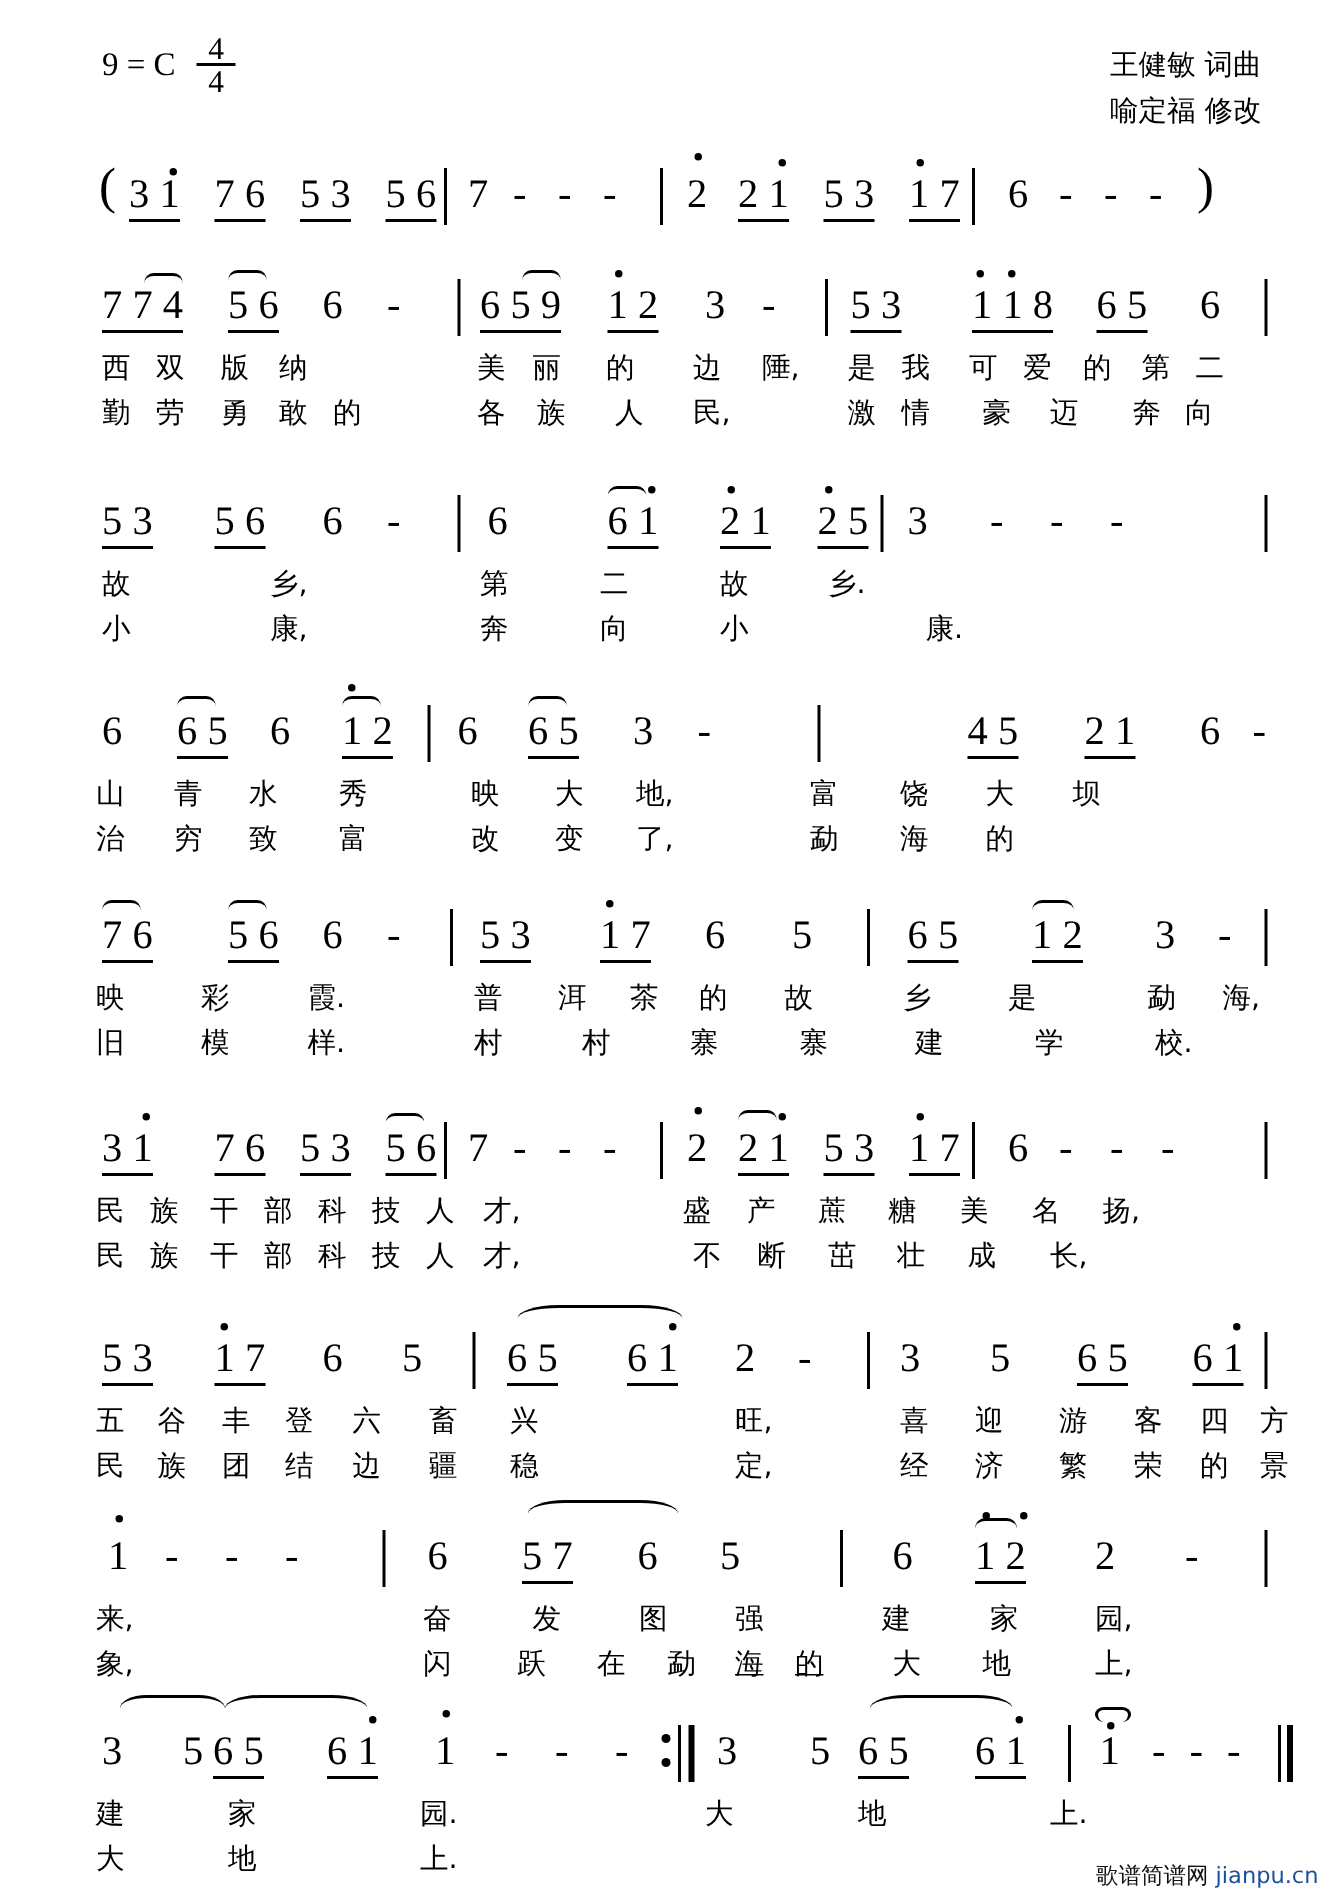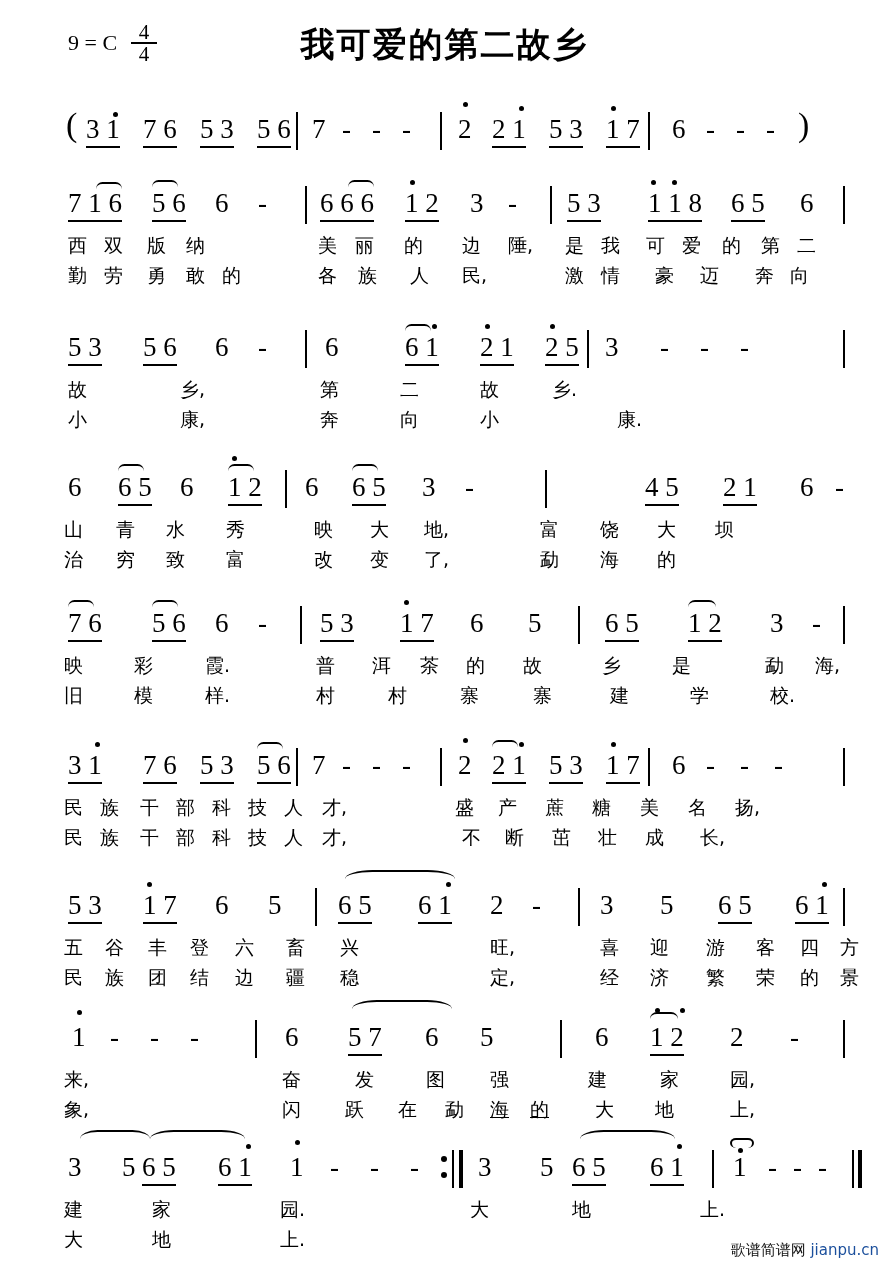--- a/index.html
+++ b/index.html
@@ -51,21 +51,24 @@
 </head>
 <body>
 
 <div class="sheet">
 
   <div class="key-sig">9 = C</div>
   <div class="meter">
     <span class="num">4</span>
     <span class="den">4</span>
   </div>
-  <div class="title">我可爱的第二故乡</div>
+  <div class="credits">
+    <div><span>王健敏 词曲</span></div>
+    <div><span>喻定福 修改</span></div>
+  </div>
 
   <div class="sys" style="top:104px;">
     <div class="notes">
       <span class="paren" style="left:66px;top:6px;">(</span>
       <span class="n u1" style="left:86px;top:12px;">3 1</span>
       <span class="dotup" style="left:113px;top:8px;"></span>
       <span class="n u1" style="left:143px;top:12px;">7 6</span>
       <span class="n u1" style="left:200px;top:12px;">5 3</span>
       <span class="n u1" style="left:257px;top:12px;">5 6</span>
       <span class="bar" style="left:296px;top:8px;"></span>
@@ -85,28 +88,28 @@
       <span class="n" style="left:672px;top:12px;">6</span>
       <span class="dash" style="left:706px;top:12px;">-</span>
       <span class="dash" style="left:736px;top:12px;">-</span>
       <span class="dash" style="left:766px;top:12px;">-</span>
       <span class="paren" style="left:798px;top:6px;">)</span>
     </div>
   </div>
 
   <div class="sys" style="top:178px;">
     <div class="notes">
-      <span class="n u1" style="left:68px;top:12px;">7 1 6</span>
+      <span class="n u1" style="left:68px;top:12px;">7 7 4</span>
       <span class="slur" style="left:96px;top:4px;width:26px;"></span>
       <span class="n u1" style="left:152px;top:12px;">5 6</span>
       <span class="slur" style="left:152px;top:2px;width:26px;"></span>
       <span class="n" style="left:215px;top:12px;">6</span>
       <span class="dash" style="left:258px;top:12px;">-</span>
       <span class="bar" style="left:305px;top:8px;"></span>
-      <span class="n u1" style="left:320px;top:12px;">6 6 6</span>
+      <span class="n u1" style="left:320px;top:12px;">6 5 9</span>
       <span class="slur" style="left:348px;top:2px;width:26px;"></span>
       <span class="n u1" style="left:405px;top:12px;">1 2</span>
       <span class="dotup" style="left:410px;top:2px;"></span>
       <span class="n" style="left:470px;top:12px;">3</span>
       <span class="dash" style="left:508px;top:12px;">-</span>
       <span class="bar" style="left:550px;top:8px;"></span>
       <span class="n u1" style="left:567px;top:12px;">5 3</span>
       <span class="n u1" style="left:648px;top:12px;">1 1 8</span>
       <span class="dotup" style="left:651px;top:2px;"></span>
       <span class="dotup" style="left:672px;top:2px;"></span>

